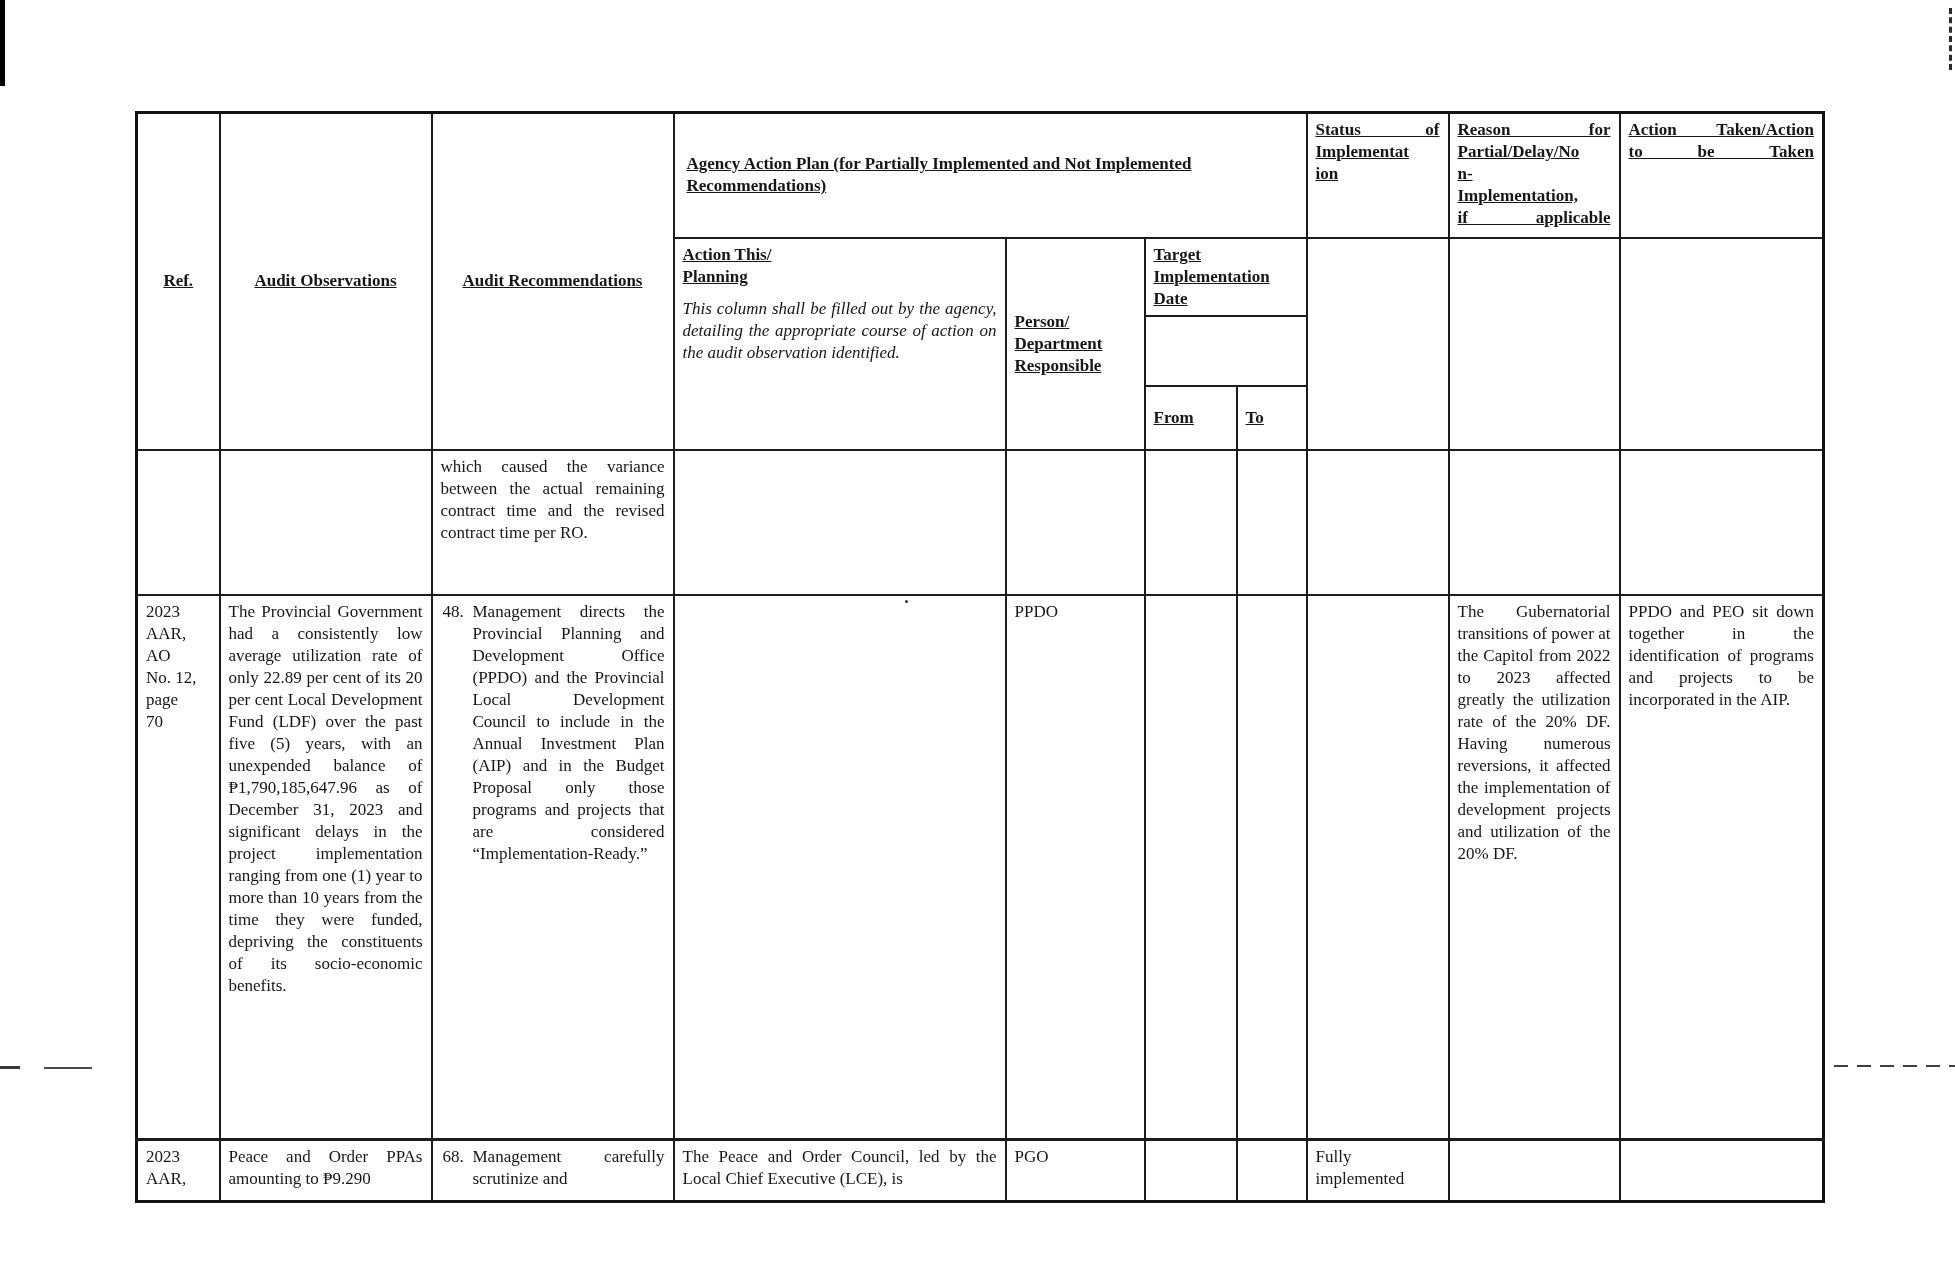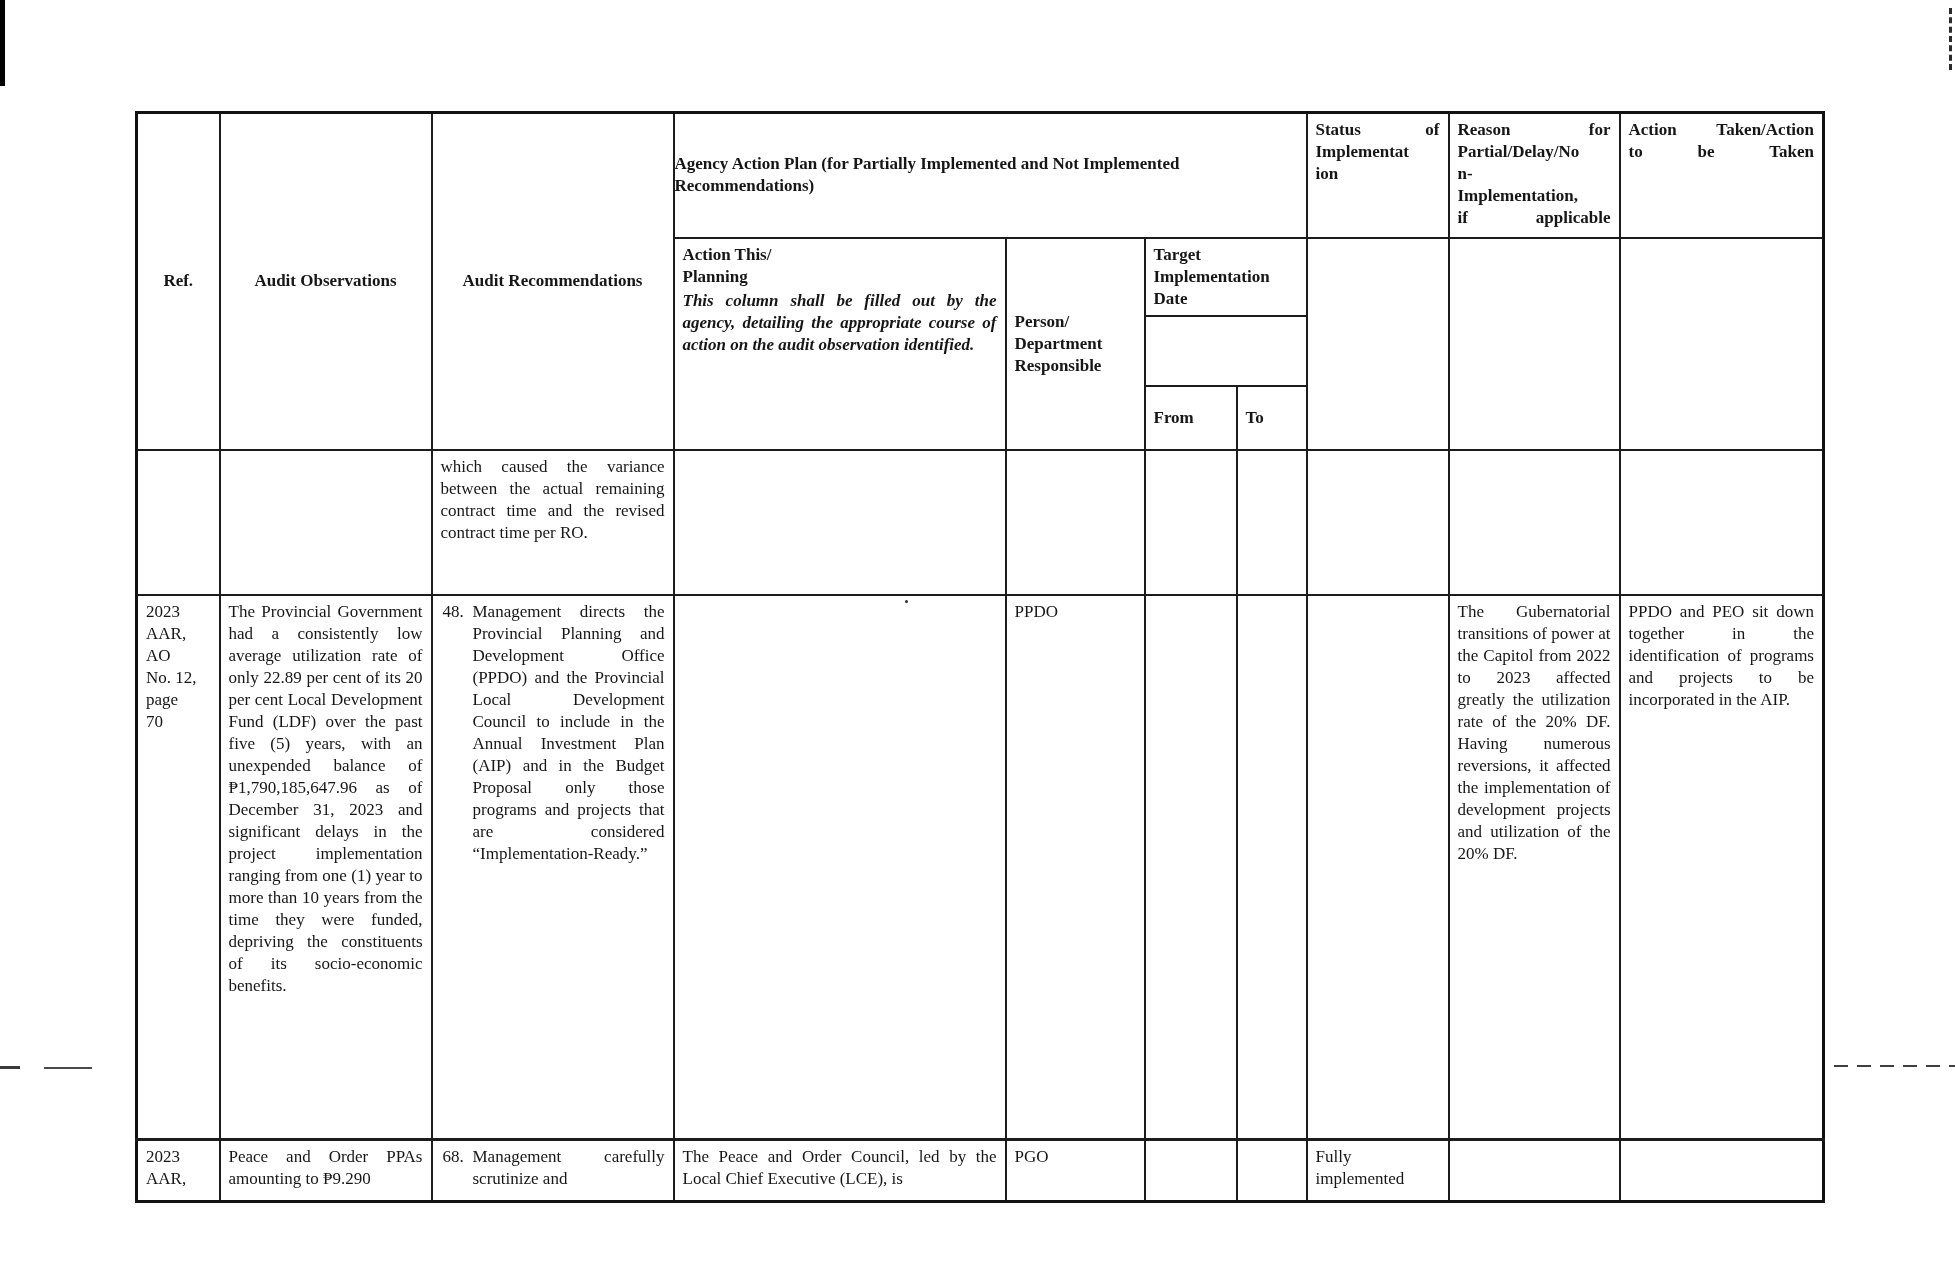--- a/index.html
+++ b/index.html
@@ -24,27 +24,27 @@
     font: 17px/22px "Liberation Serif", "DejaVu Serif", serif;
     color: #161616;
     border: 3px solid #121212;
   }
   table.audit td {
     border: 2px solid #1c1c1c;
     vertical-align: top;
     padding: 5px 8px;
     overflow: hidden;
   }
-  .hc { font-weight: bold; }
+  .hc { font-weight: bold; text-decoration: underline; }
   .vmid { vertical-align: middle !important; text-align: center; }
-  .agency { vertical-align: middle !important; padding: 6px 0 !important; margin-left: 9px; }
+  .agency { vertical-align: middle !important; padding: 6px 12px !important; margin-left: 9px; }
   .pre { white-space: pre-line; }
   .jlast { white-space: pre-line; text-align: justify; text-align-last: justify; }
   .jus { text-align: justify; }
-  .note { font-weight: bold; font-style: italic; text-align: justify; margin-top: 2px; }
+  .note { font-weight: normal; font-style: italic; text-align: justify; margin-top: 10px; }
   .person-h { vertical-align: middle !important; }
   .fromto { padding: 20px 8px !important; }
   .hang { position: relative; padding-left: 32px; text-align: justify; }
   .hang .num { position: absolute; left: 2px; top: 0; }
   .cont { padding-left: 52px; text-align: justify; }
   tr.b3 td { border-top-width: 3px; }
 
   
   .art { position: absolute; pointer-events: none; }
   .art-corner { left: 0; top: 0; width: 5px; height: 86px; background: #000; }

